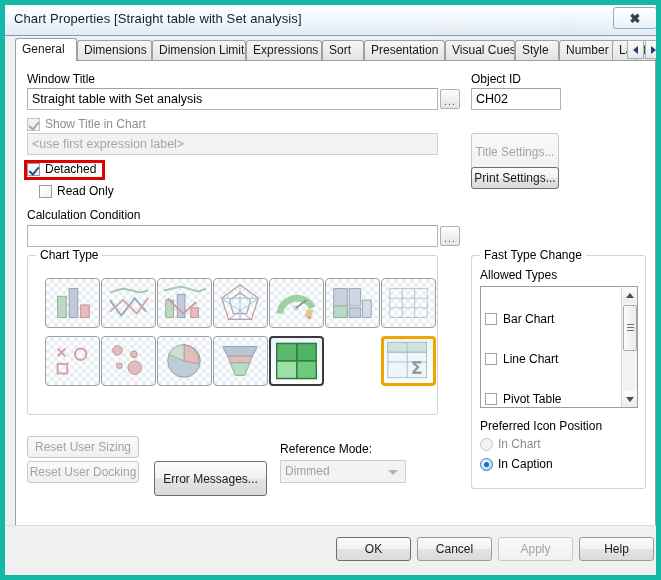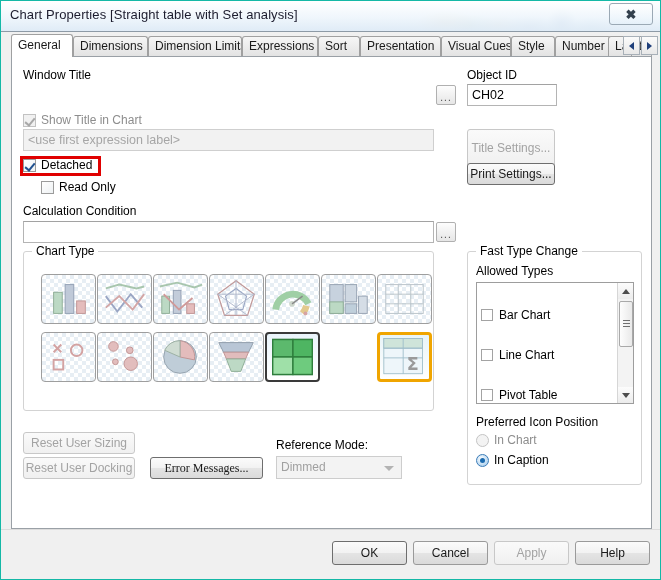--- a/index.html
+++ b/index.html
@@ -8,21 +8,21 @@
     width: 661px; height: 580px;
     overflow: hidden;
     font-family: "Liberation Sans", sans-serif;
     font-size: 12px;
     color: #000;
   }
   #window {
     position: relative;
     width: 661px; height: 580px;
     background: #f0f0f0;
-    border: 1px solid #14b8a6;
+    border: 5px solid #14b8a6;
     overflow: hidden;
   }
 
   
   #titlebar {
     position: absolute; left: 0; top: 0;
     width: 661px; height: 31px;
     background:
       linear-gradient(to bottom, rgba(255,255,255,0.92) 0%, rgba(239,246,252,0.9) 55%, rgba(223,235,246,0.95) 100%),
       radial-gradient(ellipse 42px 18px at 445px 22px, rgba(214,180,120,0.55), rgba(214,180,120,0) 70%),
@@ -371,36 +371,37 @@
         <div class="arr"></div>
       </div>
     <div class="tab-scroll right" style="left:630px;">
         <div class="arr"></div>
       </div>
   </div>
 
   <div id="tabpage">
 
     <div class="lbl" style="left:11px; top:11px;">Window Title</div>
+    <div class="txtbox" style="left:11px; top:27px; width:411px; height:22px;">Straight table with Set analysis</div>
     <div class="ellipsis-btn" style="left:424px; top:28px;">
       <span>...</span>
     </div>
 
     <div class="cb checked dis" style="left:11px; top:56px;">
       <div class="box"></div>
       <span class="cb-text">Show Title in Chart</span>
     </div>
 
     <div class="txtbox dis" style="left:11px; top:72px; width:411px; height:22px;">&lt;use first expression label&gt;</div>
 
     <div class="cb checked" style="left:11px; top:101px;">
       <div class="box"></div>
       <span class="cb-text">Detached</span>
     </div>
-    <div class="cb" style="left:29px; top:123px;">
+    <div class="cb" style="left:23px; top:123px;">
       <div class="box"></div>
       <span class="cb-text">Read Only</span>
     </div>
 
     <div class="lbl" style="left:11px; top:147px;">Calculation Condition</div>
     <div class="txtbox" style="left:11px; top:164px; width:411px; height:22px;"></div>
     <div class="ellipsis-btn" style="left:424px; top:165px;">
       <span>...</span>
     </div>
 
@@ -563,21 +564,21 @@
         <span class="rb-text">In Chart</span>
       </div>
       <div class="rb sel" style="left:8px; top:201px;">
         <div class="dot"></div>
         <span class="rb-text">In Caption</span>
       </div>
     </div>
 
     <div class="btn dis" style="left:11px; top:375px; width:112px; height:22px;">Reset User Sizing</div>
     <div class="btn dis" style="left:11px; top:400px; width:112px; height:22px;">Reset User Docking</div>
-    <div class="btn default" style="left:138px; top:400px; width:113px; height:22px;font-family:Liberation Serif, serif;">Error Messages...</div>
+    <div class="btn default" style="left:138px; top:400px; width:113px; height:35px;">Error Messages...</div>
 
     <div class="lbl" style="left:264px; top:381px;">Reference Mode:</div>
     <div class="combo" style="left:264px; top:399px; width:126px; height:23px;">
       <span>Dimmed</span>
       <span class="arrow"></span>
     </div>
 
   </div>
 
   <div id="highlight-detached"></div>

